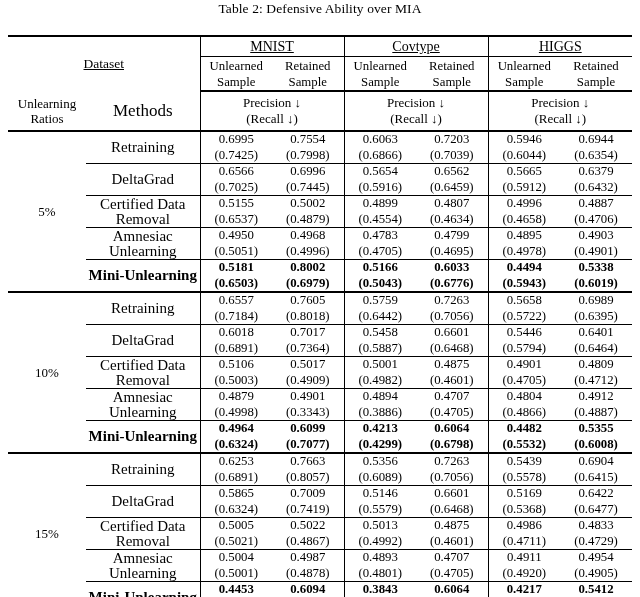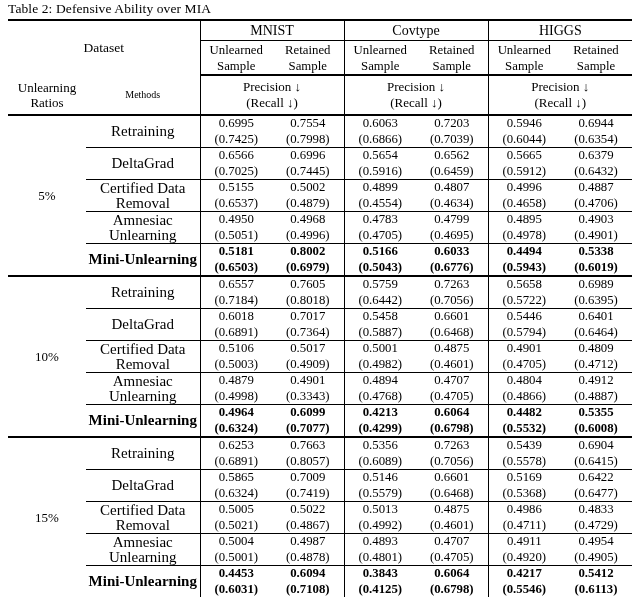--- a/index.html
+++ b/index.html
@@ -17,45 +17,45 @@
 
   #page {
     position: relative;
     width: 640px;
     height: 597px;
     box-sizing: border-box;
     padding: 0 8px;
   }
 
   .caption {
-    text-align: left;
+    text-align: center;
     font-size: 13.5px;
     line-height: 16px;
     padding-top: 1px;
-    padding-bottom: 2px;
+    padding-bottom: 18px;
     letter-spacing: 0.1px;
   }
 
   table.tbl {
     width: 624px;
     border-collapse: collapse;
     table-layout: fixed;
     font-size: 12.5px;
   }
 
   table.tbl td, table.tbl th {
     padding: 0;
     margin: 0;
     vertical-align: middle;
     font-weight: normal;
     text-align: center;
   }
 
   
-  .rule-top      { border-top: 2.2px solid #000; }
+  .rule-top      { border-top: 2.2px solid #000; text-decoration: underline; }
   .rule-thick-b  { border-bottom: 2.2px solid #000; }
   .rule-hair-b   { border-bottom: 0.9px solid #000; }
   .vl-thick      { border-left: 1.6px solid #000; }
 
   
   .hd-dataset {
     font-weight: bold;
     font-size: 13.5px;
     height: 52px;
   }
@@ -71,21 +71,21 @@
     line-height: 16px;
   }
   .hd-ratios {
     font-weight: bold;
     font-size: 13px;
     line-height: 15px;
     height: 38px;
   }
   .hd-methods {
     font-weight: bold;
-    font-size: 10px;
+    font-size: 17px;
     height: 38px;
   }
   .hd-metric {
     font-size: 13px;
     line-height: 16px;
     height: 38px;
   }
 
   
   .ratio-cell {
@@ -430,21 +430,21 @@
           <td class="num-cell rule-hair-b vl-thick">
             <span class="line2">0.4879</span>
             <span class="line2">(0.4998)</span>
           </td>
           <td class="num-cell rule-hair-b">
             <span class="line2">0.4901</span>
             <span class="line2">(0.3343)</span>
           </td>
           <td class="num-cell rule-hair-b vl-thick">
             <span class="line2">0.4894</span>
-            <span class="line2">(0.4768)</span>
+            <span class="line2">(0.3886)</span>
           </td>
           <td class="num-cell rule-hair-b">
             <span class="line2">0.4707</span>
             <span class="line2">(0.4705)</span>
           </td>
           <td class="num-cell rule-hair-b vl-thick">
             <span class="line2">0.4804</span>
             <span class="line2">(0.4866)</span>
           </td>
           <td class="num-cell rule-hair-b">

